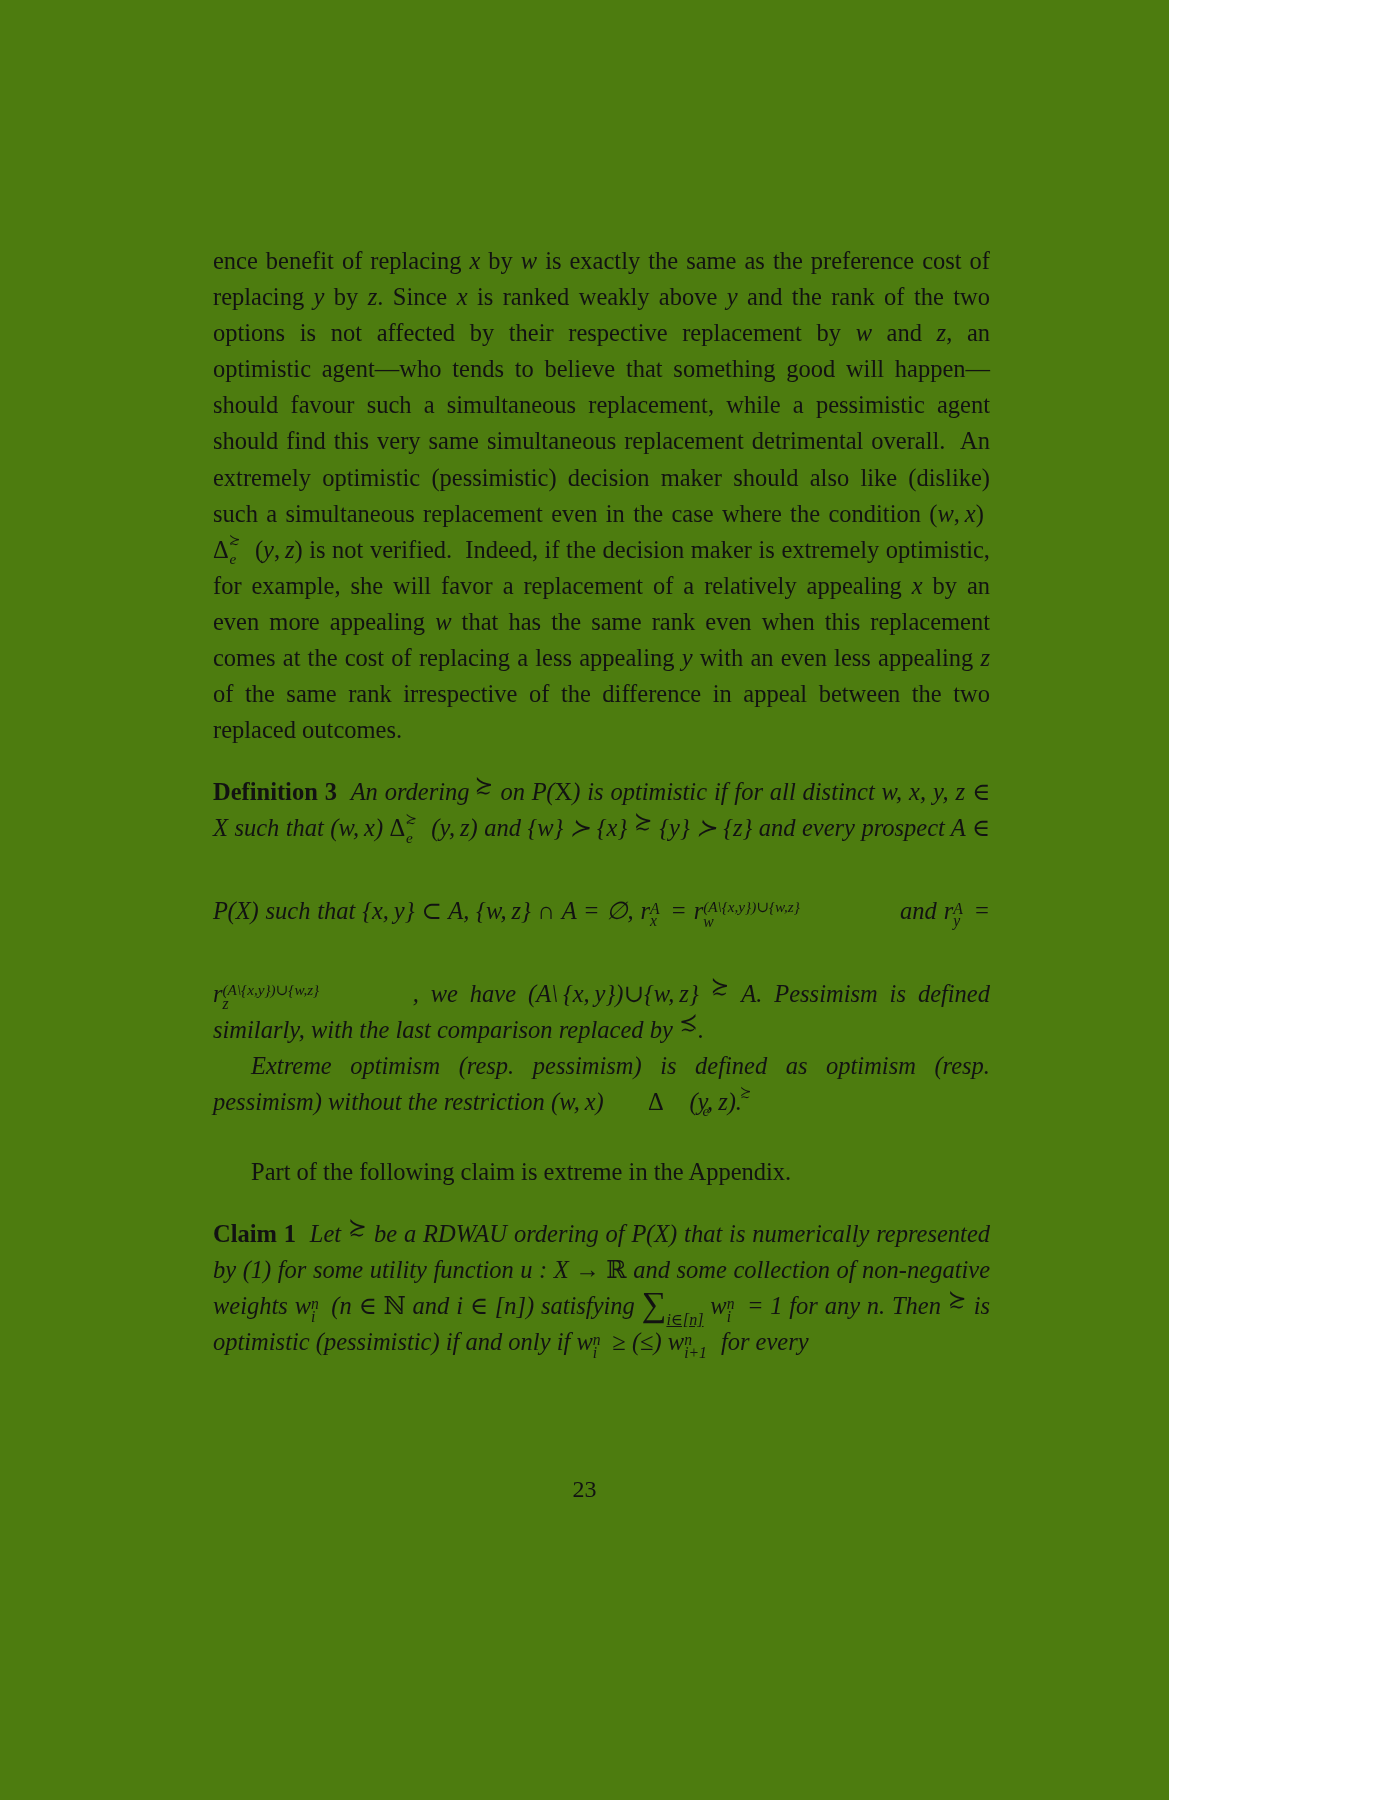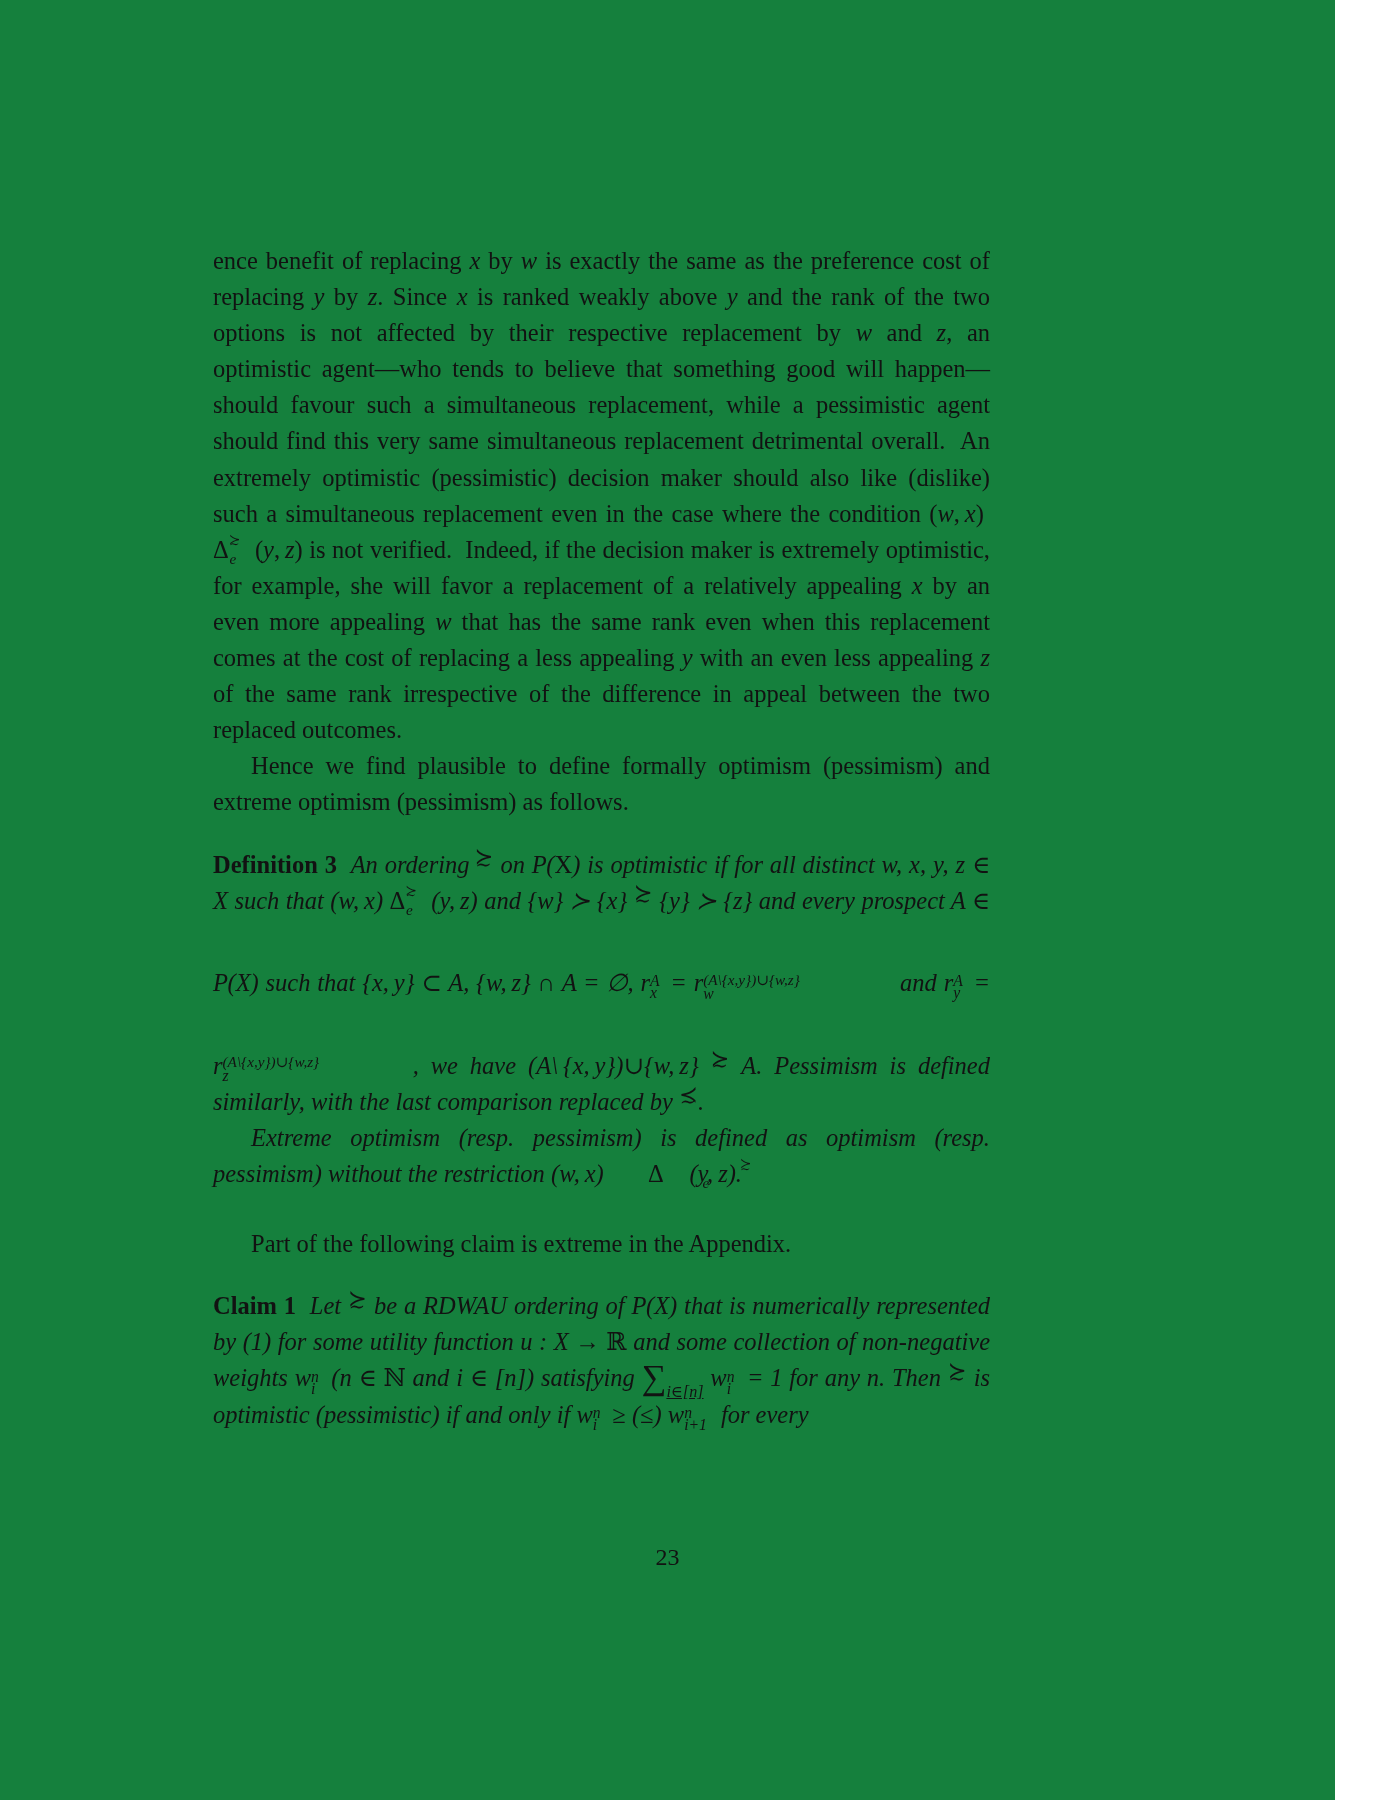--- a/index.html
+++ b/index.html
@@ -10,23 +10,23 @@
   }
   body {
     width: 1391px;
     height: 1800px;
     font-family: "Liberation Serif", "DejaVu Serif", serif;
     color: #111111;
     -webkit-font-smoothing: antialiased;
   }
   .page {
     position: relative;
-    width: 1335px;
+    width: 1169px;
     height: 1800px;
-    background: #15803d;
+    background: #4d7c0f;
     overflow: hidden;
   }
   .textblock {
     position: absolute;
     left: 213px;
     top: 243px;
     width: 777px;
     font-size: 24.5px;
     line-height: 36.1px;
     text-align: justify;
@@ -163,36 +163,35 @@
     vertical-align: baseline;
   }
   .wsub > span { position: absolute; left: 0; font-size: 0.64em; white-space: nowrap; }
   .wsub > span.up { top: -0.22em; }
   .wsub > span.dn { top: 0.56em; font-style: italic; }
 
   .pagenum {
     position: absolute;
     left: 0;
     right: 0;
-    top: 1544px;
+    top: 1476px;
     text-align: center;
     font-size: 24px;
     color: #121212;
   }
 </style>
 </head>
 <body>
 
 <div class="page">
 
   <div class="textblock">
 
     <p class="cont">ence benefit of replacing <span class="mi">x</span> by <span class="mi">w</span> is exactly the same as the preference cost of replacing <span class="mi">y</span> by <span class="mi">z</span>. Since <span class="mi">x</span> is ranked weakly above <span class="mi">y</span> and the rank of the two options is not affected by their respective replacement by <span class="mi">w</span> and <span class="mi">z</span>, an optimistic agent—who tends to believe that something good will happen—should favour such a simultaneous replacement, while a pessimistic agent should find this very same simultaneous replacement detrimental overall.&nbsp; An extremely optimistic (pessimistic) decision maker should also like (dislike) such a simultaneous replacement even in the case where the condition (<span class="mi">w</span>, <span class="mi">x</span>)&nbsp;<span class="delta-es"><span class="dsym">Δ</span><span class="stack"><span class="sup-rel"><span class="rel"><i class="top">≻</i><i class="bot">∼</i></span></span><span class="sub-e">e</span></span></span>&nbsp;(<span class="mi">y</span>, <span class="mi">z</span>) is not verified.&nbsp; Indeed, if the decision maker is extremely optimistic, for example, she will favor a replacement of a relatively appealing <span class="mi">x</span> by an even more appealing <span class="mi">w</span> that has the same rank even when this replacement comes at the cost of replacing a less appealing <span class="mi">y</span> with an even less appealing <span class="mi">z</span> of the same rank irrespective of the difference in appeal between the two replaced outcomes.</p>
 
-    <p class="indent">Hence we find plausible to define formally optimism (pessimism) and extreme optimism (pessimism) as follows.</p>
 
     <div class="gap-md"></div>
 
     <p class="cont"><span class="thmhead">Definition 3</span>&nbsp;&nbsp;<span class="thmbody">An ordering <span class="rel"><i class="top">≻</i><i class="bot">∼</i></span>&nbsp;on <span class="cal">P</span>(<span class="rm mi">X</span>) is optimistic if for all distinct <span class="mi">w</span>, <span class="mi">x</span>, <span class="mi">y</span>, <span class="mi">z</span> ∈ <span class="mi">X</span> such that (<span class="mi">w</span>, <span class="mi">x</span>) <span class="delta-es"><span class="dsym">Δ</span><span class="stack"><span class="sup-rel"><span class="rel"><i class="top">≻</i><i class="bot">∼</i></span></span><span class="sub-e">e</span></span></span>&nbsp;(<span class="mi">y</span>, <span class="mi">z</span>) and {<span class="mi">w</span>} ≻ {<span class="mi">x</span>} <span class="rel"><i class="top">≻</i><i class="bot">∼</i></span> {<span class="mi">y</span>} ≻ {<span class="mi">z</span>} and every prospect <span class="mi">A</span> ∈ <span class="cal">P</span>(<span class="mi">X</span>) such that {<span class="mi">x</span>, <span class="mi">y</span>} ⊂ <span class="mi">A</span>, {<span class="mi">w</span>, <span class="mi">z</span>} ∩ <span class="mi">A</span> = ∅, <span class="mi">r</span><span class="wsub"><span class="up">A</span><span class="dn">x</span></span> = <span class="mi">r</span><span class="rsup"><span class="up">(A\{x,y})∪{w,z}</span><span class="dn">w</span></span> and <span class="mi">r</span><span class="wsub"><span class="up">A</span><span class="dn">y</span></span> = <span class="mi">r</span><span class="rsup"><span class="up">(A\{x,y})∪{w,z}</span><span class="dn">z</span></span>, we have (<span class="mi">A</span>\ {<span class="mi">x</span>, <span class="mi">y</span>})∪{<span class="mi">w</span>, <span class="mi">z</span>} <span class="rel"><i class="top">≻</i><i class="bot">∼</i></span> <span class="mi">A</span>. Pessimism is defined similarly, with the last comparison replaced by <span class="rel"><i class="top">≺</i><i class="bot">∼</i></span>.</span></p>
 
     <p class="indent thmbody">Extreme optimism (resp. pessimism) is defined as optimism (resp. pessimism) without the restriction (<span class="mi">w</span>, <span class="mi">x</span>) <span class="delta-es"><span class="dsym">Δ</span><span class="stack"><span class="sup-rel"><span class="rel"><i class="top">≻</i><i class="bot">∼</i></span></span><span class="sub-e">e</span></span></span>&nbsp;(<span class="mi">y</span>, <span class="mi">z</span>).</p>
 
     <div class="gap-lg"></div>
 
     <p class="indent">Part of the following claim is extreme in the Appendix.</p>

